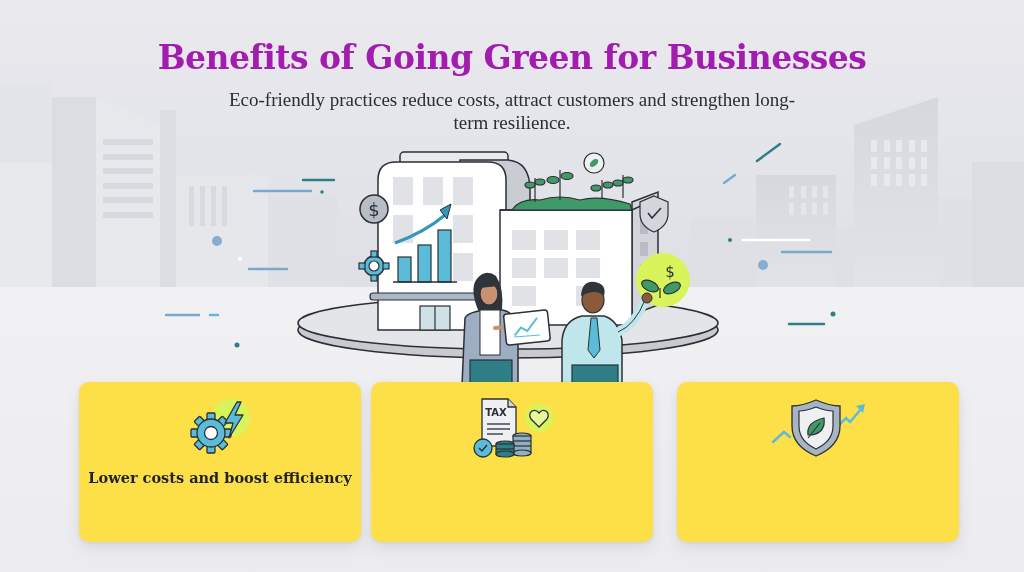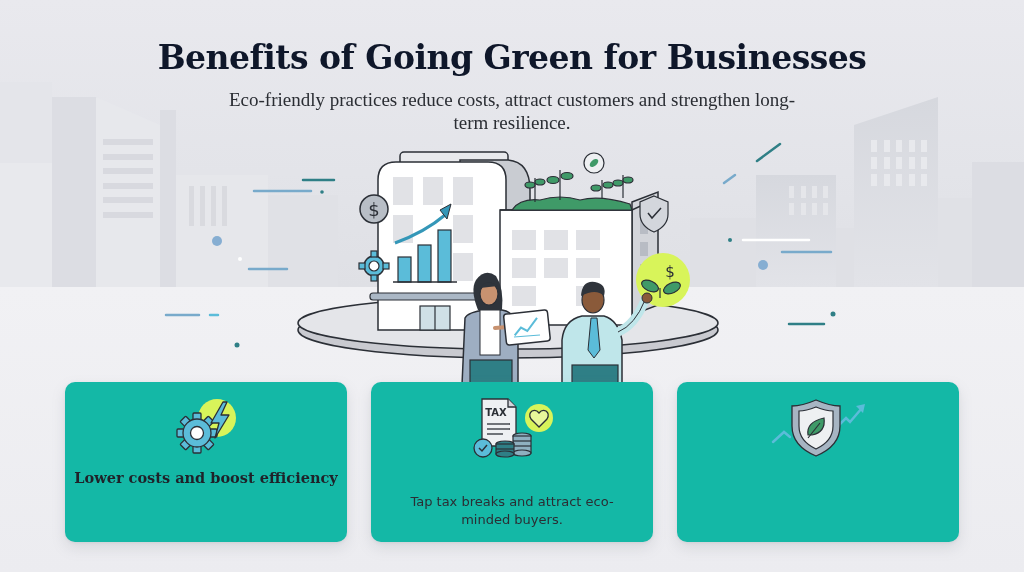--- a/index.html
+++ b/index.html
@@ -14,32 +14,32 @@
     background:linear-gradient(#e9e9ee 0%, #e3e4e9 60%, #dfe0e5 100%);
   }
   .ground {
     position:absolute; left:0; top:287px; width:1024px; height:285px;
     background:linear-gradient(#f1f1f4 0%, #ececf0 100%);
   }
   .skyline { position:absolute; left:0; top:0; width:1024px; height:287px; }
   .title {
     position:absolute; left:0; top:38px; width:1024px; text-align:center;
     font-family:"DejaVu Serif", serif; font-weight:bold;
-    font-size:33px; color:#0f172a; letter-spacing:-0.5px;
+    font-size:33px; color:#a21caf; letter-spacing:-0.5px;
   }
   .subtitle {
     position:absolute; left:212px; top:88px; width:600px; text-align:center;
     font-family:Liberation Serif, serif; font-size:19px;
     line-height:23px; color:#2a2d33;
   }
   .hero { position:absolute; left:290px; top:140px; width:440px; height:245px; }
   .deco { position:absolute; left:0; top:0; width:1024px; height:380px; pointer-events:none; }
   .card {
     position:absolute; top:382px; width:282px; height:160px;
-    background:#14b8a6; border-radius:10px;
+    background:#fde047; border-radius:10px;
     box-shadow:0 6px 14px rgba(120,125,140,0.18), 0 1px 3px rgba(120,125,140,0.12);
     text-align:center;
   }
   .card .icon { position:absolute; left:0; top:14px; width:282px; height:66px; }
   .card .icon svg { display:block; margin:0 auto; }
   .card-title {
     position:absolute; left:0; top:87px; width:282px;
     font-family:"DejaVu Serif", serif; font-weight:bold;
     font-size:14.5px; color:#1f2229;
   }
@@ -272,21 +272,21 @@
     <polygon points="301,178 307,178 310,210 304,218 298,210" fill="#5bbcd9" stroke="#2b2f36" stroke-width="1"></polygon>
     <rect x="282" y="225" width="46" height="20" fill="#2f7f86" stroke="#2b2f36" stroke-width="1.2"></rect>
     <ellipse cx="303" cy="160" rx="11" ry="13" fill="#8a5a3a" stroke="#2b2f36" stroke-width="1.2"></ellipse>
     <path d="M291,156 Q292,140 305,142 Q317,144 314,156 Q306,148 291,156 Z" fill="#2f343b"></path>
     <path d="M328,192 Q345,185 355,160" fill="none" stroke="#bfe6ea" stroke-width="9" stroke-linecap="round"></path>
     <path d="M328,192 Q345,185 355,160" fill="none" stroke="#2b2f36" stroke-width="1"></path>
     <circle cx="357" cy="158" r="5" fill="#8a5a3a" stroke="#2b2f36" stroke-width="1"></circle>
   </g>
 </svg>
 
-<div class="card" style="left:65px;">
+<div class="card" style="left:79px;">
   <div class="icon">
     <svg width="80" height="66" viewBox="0 0 80 66">
       <circle cx="51" cy="22" r="19" fill="#d8f45a"></circle>
       <g transform="translate(31,37)">
         <g fill="#5bbcd9" stroke="#2b2f36" stroke-width="1.3">
           <rect x="-4" y="-20" width="8" height="8" rx="1"></rect>
             <rect x="-4" y="12" width="8" height="8" rx="1"></rect>
           <rect x="-20" y="-4" width="8" height="8" rx="1"></rect>
             <rect x="12" y="-4" width="8" height="8" rx="1"></rect>
           <rect x="-4" y="-20" width="8" height="8" rx="1" transform="rotate(45)"></rect>
@@ -322,21 +322,20 @@
         <ellipse cx="56" cy="57" rx="9" ry="3" fill="#8fb0c0"></ellipse>
         <ellipse cx="39" cy="48" rx="9" ry="3" fill="#2f7f86"></ellipse>
         <rect x="30" y="48" width="18" height="10" fill="#2f7f86"></rect>
         <line x1="30" y1="53" x2="48" y2="53"></line>
         <ellipse cx="39" cy="58" rx="9" ry="3" fill="#2f7f86"></ellipse>
       </g>
       <circle cx="17" cy="52" r="9" fill="#5bbcd9" stroke="#2b2f36" stroke-width="1.3"></circle>
       <path d="M13,52 L16,55 L21,49" fill="none" stroke="#2b2f36" stroke-width="1.5"></path>
     </svg>
   </div>
-  <div class="card-desc">Tap tax breaks and attract eco-minded buyers.</div>
 </div>
 
 <div class="card" style="left:677px;">
   <div class="icon">
     <svg width="100" height="66" viewBox="0 0 100 66">
       <polyline points="5,46 16,36 22,41" fill="none" stroke="#5bbcd9" stroke-width="2.5" stroke-linecap="round"></polyline>
       <polyline points="70,30 78,22 82,26 94,12" fill="none" stroke="#5bbcd9" stroke-width="2.5" stroke-linecap="round"></polyline>
       <polygon points="97,8 88,10 95,17" fill="#5bbcd9"></polygon>
       <path d="M48,4 Q62,10 72,10 L72,30 Q72,50 48,60 Q24,50 24,30 L24,10 Q34,10 48,4 Z" fill="#a7b5c3" stroke="#2b2f36" stroke-width="1.3"></path>
       <path d="M48,11 Q58,15 65,15 L65,30 Q65,45 48,53 Q31,45 31,30 L31,15 Q38,15 48,11 Z" fill="#eef0f2" stroke="#2b2f36" stroke-width="1.2"></path>

